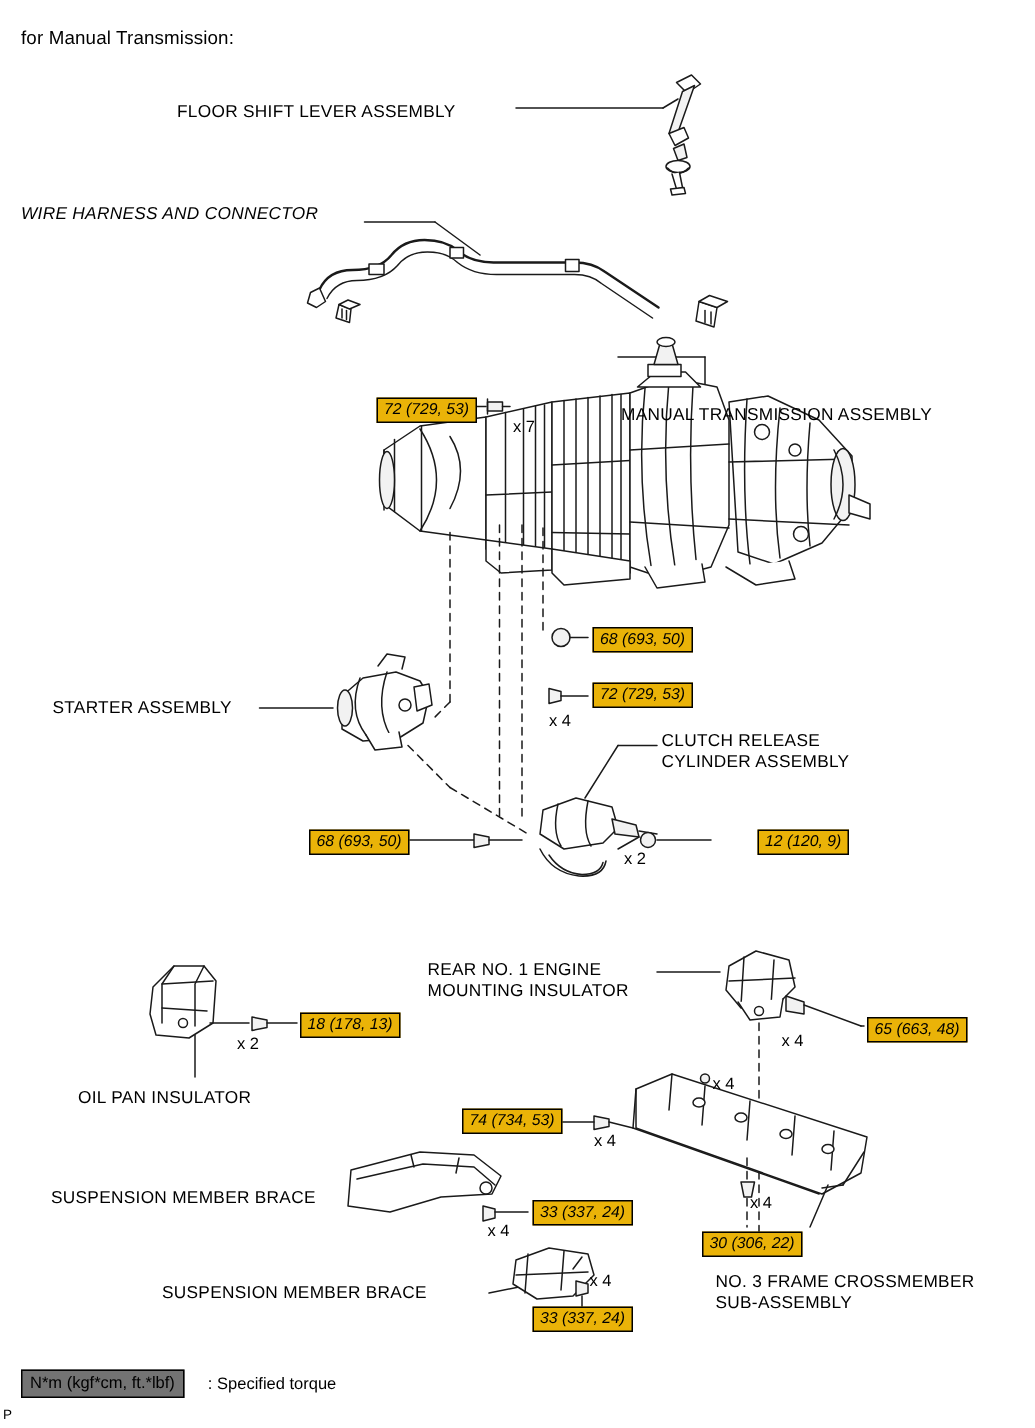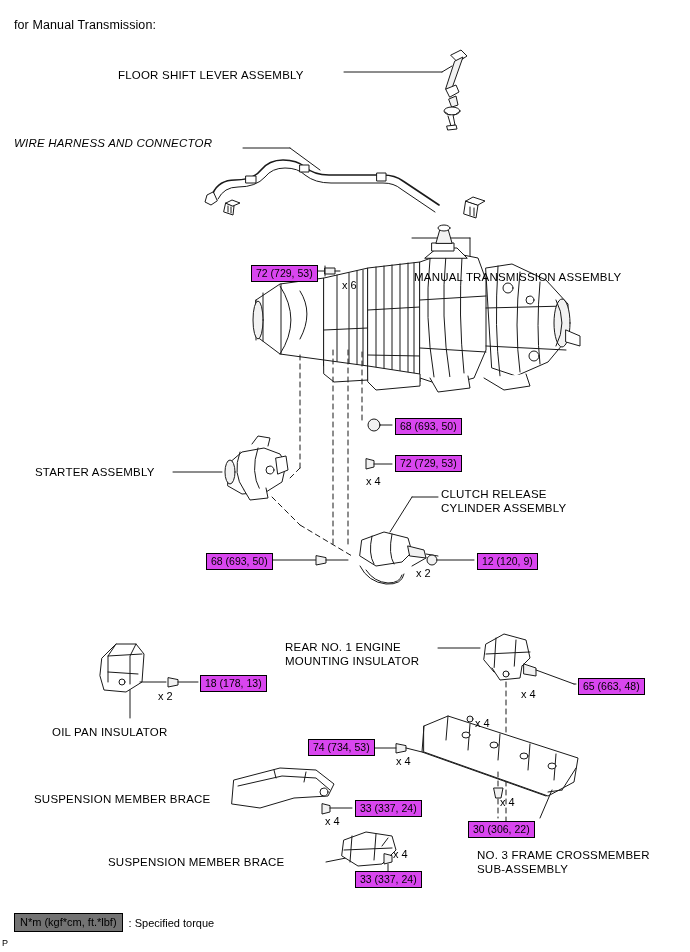--- a/index.html
+++ b/index.html
@@ -32,24 +32,25 @@
     position: absolute;
     font-size: 11.5px;
     letter-spacing: 0.2px;
     line-height: 14px;
     white-space: pre-line;
   }
   .torque {
     position: absolute;
     font-size: 10.5px;
     border: 1px solid #000;
-    background: #d946ef;
+    background: #eab308;
     padding: 1px 4px 2px 4px;
     line-height: 12px;
     white-space: nowrap;
+    font-style: italic;
   }
   .qty {
     position: absolute;
     font-size: 11px;
     white-space: nowrap;
   }
   .legend {
     position: absolute;
     left: 14px;
     top: 913px;
@@ -57,21 +58,21 @@
     align-items: center;
     font-size: 11px;
   }
   .legend .box {
     border: 1px solid #000;
     padding: 2px 5px 3px 5px;
     line-height: 12px;
     background: #737373;
   }
   .legend .txt {
-    margin-left: 6px;
+    margin-left: 16px;
   }
   .corner {
     position: absolute;
     left: 2px;
     top: 938px;
     font-size: 9px;
     color: #000;
   }
   svg.art {
     position: absolute;
@@ -351,29 +352,29 @@
   <div class="lbl" style="left:52px; top:725px;">OIL PAN INSULATOR</div>
   <div class="lbl" style="left:34px; top:792px;">SUSPENSION MEMBER BRACE</div>
   <div class="lbl" style="left:108px; top:855px;">SUSPENSION MEMBER BRACE</div>
   <div class="lbl" style="left:477px; top:848px;">NO. 3 FRAME CROSSMEMBER
 SUB-ASSEMBLY</div>
 
   <div class="torque" style="left:251px; top:265px;">72 (729, 53)</div>
   <div class="torque" style="left:395px; top:418px;">68 (693, 50)</div>
   <div class="torque" style="left:395px; top:455px;">72 (729, 53)</div>
   <div class="torque" style="left:206px; top:553px;">68 (693, 50)</div>
-  <div class="torque" style="left:477px; top:553px;">12 (120, 9)</div>
+  <div class="torque" style="left:505px; top:553px;">12 (120, 9)</div>
   <div class="torque" style="left:200px; top:675px;">18 (178, 13)</div>
   <div class="torque" style="left:578px; top:678px;">65 (663, 48)</div>
   <div class="torque" style="left:308px; top:739px;">74 (734, 53)</div>
   <div class="torque" style="left:355px; top:800px;">33 (337, 24)</div>
   <div class="torque" style="left:468px; top:821px;">30 (306, 22)</div>
   <div class="torque" style="left:355px; top:871px;">33 (337, 24)</div>
 
-  <div class="qty" style="left:342px; top:279px;">x 6</div>
+  <div class="qty" style="left:342px; top:279px;">x 7</div>
   <div class="qty" style="left:366px; top:475px;">x 4</div>
   <div class="qty" style="left:416px; top:567px;">x 2</div>
   <div class="qty" style="left:158px; top:690px;">x 2</div>
   <div class="qty" style="left:521px; top:688px;">x 4</div>
   <div class="qty" style="left:475px; top:717px;">x 4</div>
   <div class="qty" style="left:396px; top:755px;">x 4</div>
   <div class="qty" style="left:325px; top:815px;">x 4</div>
   <div class="qty" style="left:500px; top:796px;">x 4</div>
   <div class="qty" style="left:393px; top:848px;">x 4</div>
 

